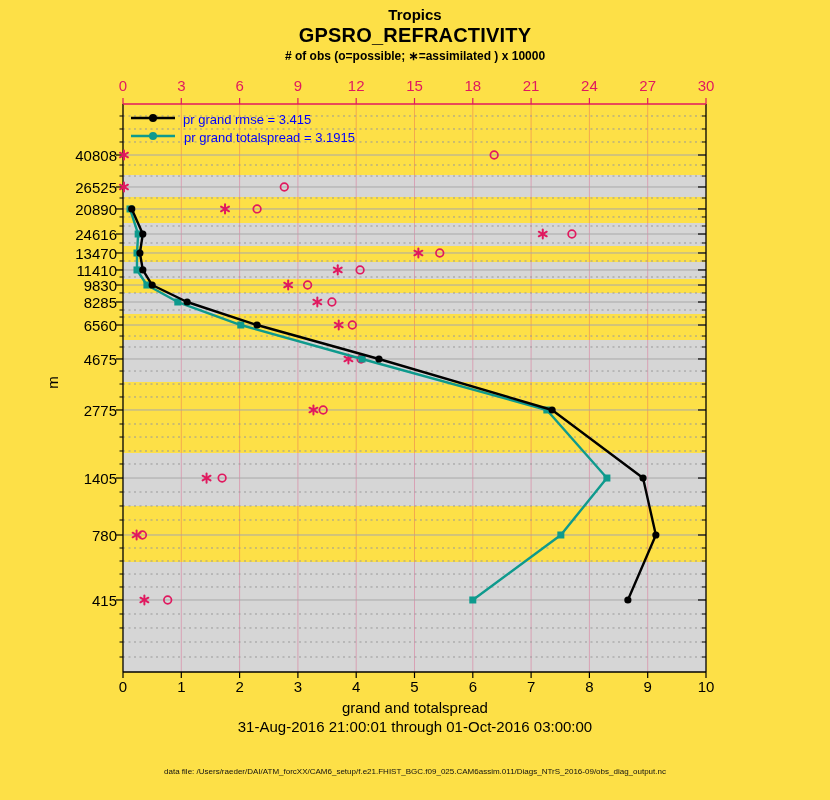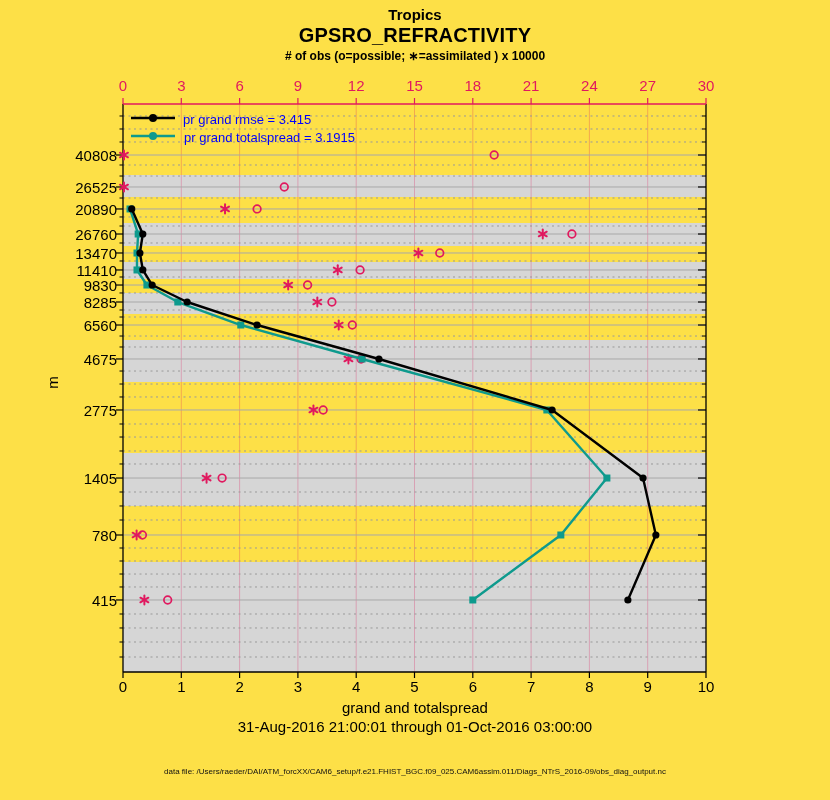--- a/index.html
+++ b/index.html
@@ -367,21 +367,21 @@
       <div class="btick" style="left: 450.8px;">6</div>
       <div class="btick" style="left: 509.1px;">7</div>
       <div class="btick" style="left: 567.4px;">8</div>
       <div class="btick" style="left: 625.7px;">9</div>
       <div class="btick" style="left: 684px;">10</div>
     </div>
   <div id="leftticks">
       <div class="ltick" style="left: 29px; top: 147.006px;">40808</div>
       <div class="ltick" style="left: 29px; top: 178.985px;">26525</div>
       <div class="ltick" style="left: 29px; top: 200.966px;">20890</div>
-      <div class="ltick" style="left: 29px; top: 226.015px;">26760</div>
+      <div class="ltick" style="left: 29px; top: 226.015px;">24616</div>
       <div class="ltick" style="left: 29px; top: 244.986px;">13470</div>
       <div class="ltick" style="left: 29px; top: 261.97px; text-align: right;">11410</div>
       <div class="ltick" style="left: 29px; top: 277.022px;">9830</div>
       <div class="ltick" style="left: 29px; top: 294.005px;">8285</div>
       <div class="ltick" style="left: 29px; top: 317.009px;">6560</div>
       <div class="ltick" style="left: 29px; top: 350.975px;">4675</div>
       <div class="ltick" style="left: 29px; top: 401.982px;">2775</div>
       <div class="ltick" style="left: 29px; top: 470.028px;">1405</div>
       <div class="ltick" style="left: 29px; top: 526.998px;">780</div>
       <div class="ltick" style="left: 29px; top: 591.978px;">415</div>

